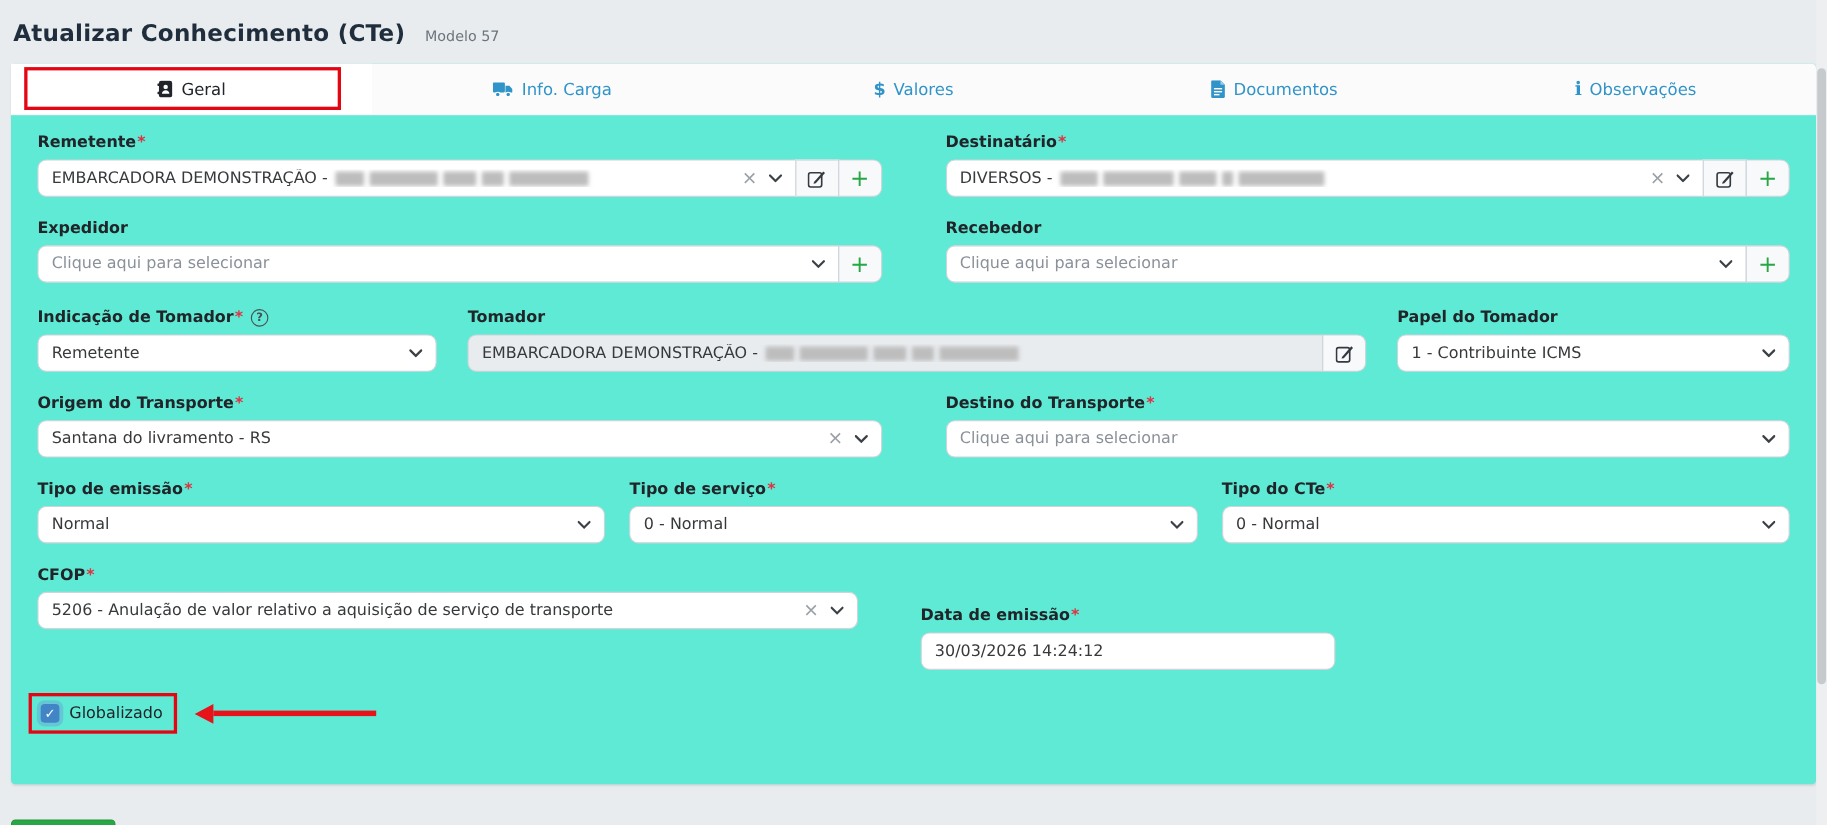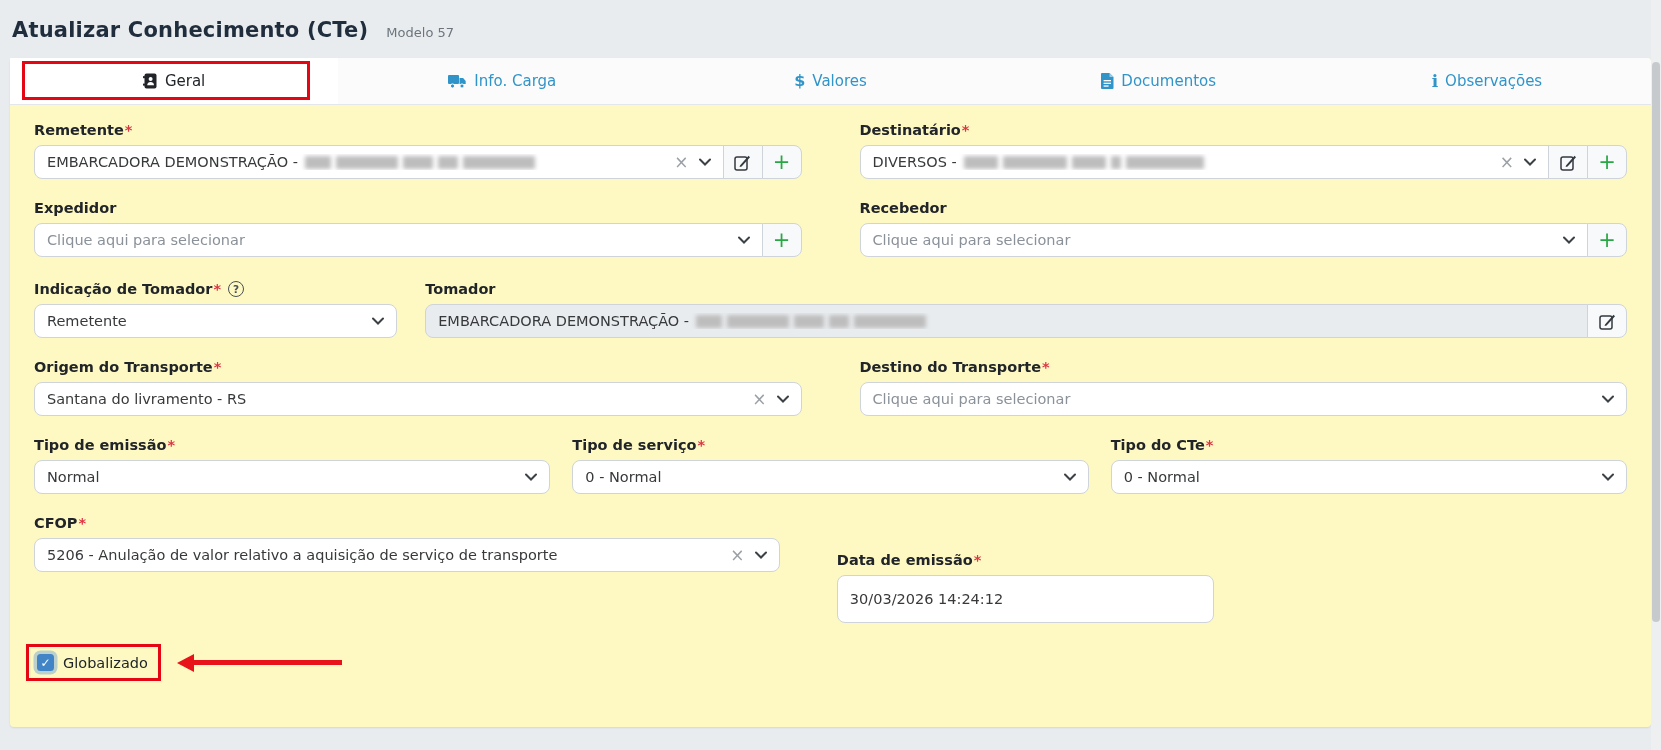--- a/index.html
+++ b/index.html
@@ -12,21 +12,21 @@
   }
   .page { padding: 10px 10px 0 10px; }
 
   
   .header { display: flex; align-items: baseline; gap: 18px; margin: 8px 2px 16px 2px; }
   .title { font-size: 21px; font-weight: 600; color: #1f2d3d; letter-spacing: .2px; }
   .subtitle { font-size: 13px; color: #6c757d; }
 
   
   .card {
-    background: #fef9c3; border-radius: 4px; position: relative;
+    background: #5eead4; border-radius: 4px; position: relative;
     box-shadow: 0 1px 2px rgba(0,0,0,.09);
   }
 
   
   .tabs {
     display: flex; height: 47px; align-items: stretch;
     background: #fbfbfb; border-bottom: 1px solid #e4e7ea;
     border-radius: 4px 4px 0 0;
   }
   .tab {
@@ -75,21 +75,21 @@
   .group { display: flex; width: 100%; }
   .group .control { flex: 1; border-top-right-radius: 0; border-bottom-right-radius: 0; }
   .gbtn {
     width: 40px; border: 1px solid #ced4da; margin-left: -1px; background: #f8f9fa;
     display: flex; align-items: center; justify-content: center; cursor: pointer;
   }
   .gbtn:last-child { border-radius: 0 8px 8px 0; }
   .plus { color: #28a745; font-size: 21px; font-weight: 500; line-height: 1; }
 
   input.textbox {
-    height: 48px; width: 100%; background: #fff; border: 1px solid #ced4da;
+    height: 34px; width: 100%; background: #fff; border: 1px solid #ced4da;
     border-radius: 8px; padding: 0 12px; font-size: 14.5px; color: #37393b;
     font-family: "DejaVu Sans", "Liberation Sans", sans-serif; outline: none;
   }
   input.textbox::placeholder { color: #8a9199; }
 
   
   .redact { display: inline-flex; gap: 5px; margin-left: 7px; align-items: center; }
   .redact i {
     display: inline-block; height: 13px; background: #bdbdbd;
     filter: blur(2px); border-radius: 1px;
@@ -337,20 +337,33 @@
                     <i style="width:72px"></i>
                   </span>
               </span>
             </div>
             <div class="gbtn">
               <svg width="17" height="17" viewBox="0 0 17 17">
                   <rect x="1" y="3" width="12" height="13" rx="2" fill="none" stroke="#343a40" stroke-width="1.5"></rect>
                   <path d="M6 11.5 L14.5 1.8 L16 3.3 L7.6 12.6 L5.6 13 z" fill="#343a40"></path>
                 </svg>
             </div>
+          </div>
+        </div>
+        <div style="flex:0 0 22.4%">
+          <div class="flabel">
+              <span>Papel do Tomador</span>
+            </div>
+          <div class="control">
+            <span class="val">1 - Contribuinte ICMS</span>
+            <span class="chev">
+              <svg width="12" height="8" viewBox="0 0 12 8">
+                  <path d="M1 1.5 L6 6.5 L11 1.5" fill="none" stroke="#3c4146" stroke-width="2" stroke-linecap="round"></path>
+                </svg>
+            </span>
           </div>
         </div>
       </div>
 
       <div class="row gap-lg">
         <div class="col">
           <div class="flabel">
               <span class="req">Origem do Transporte</span>
             </div>
           <div class="control">

